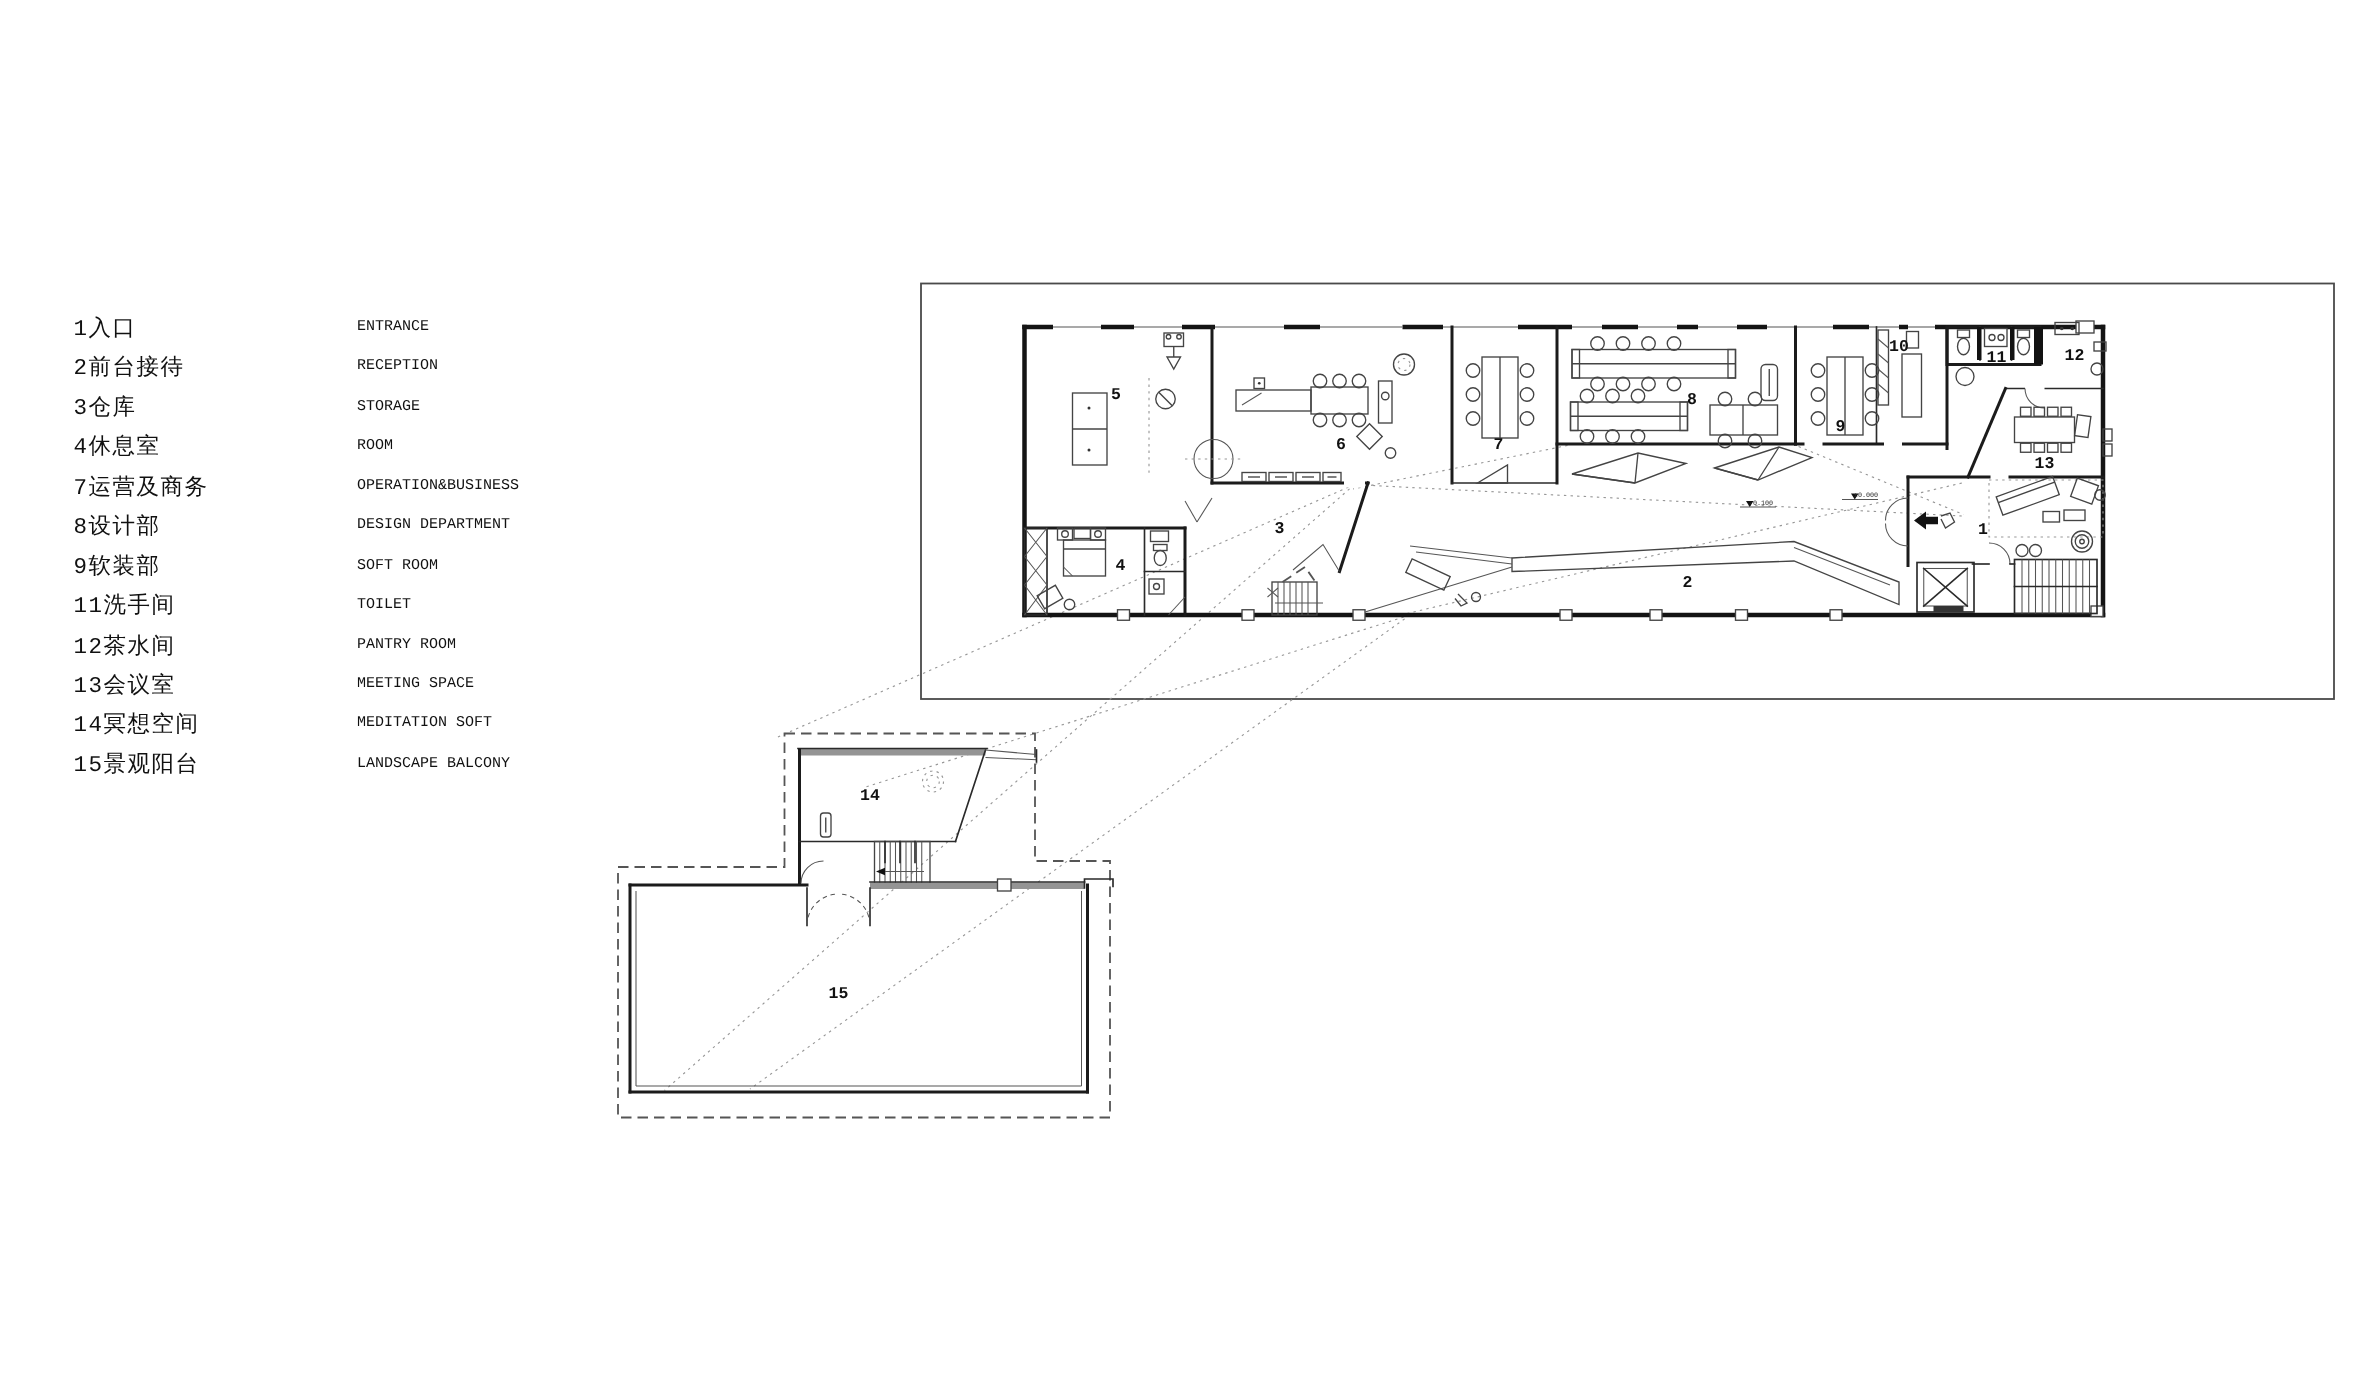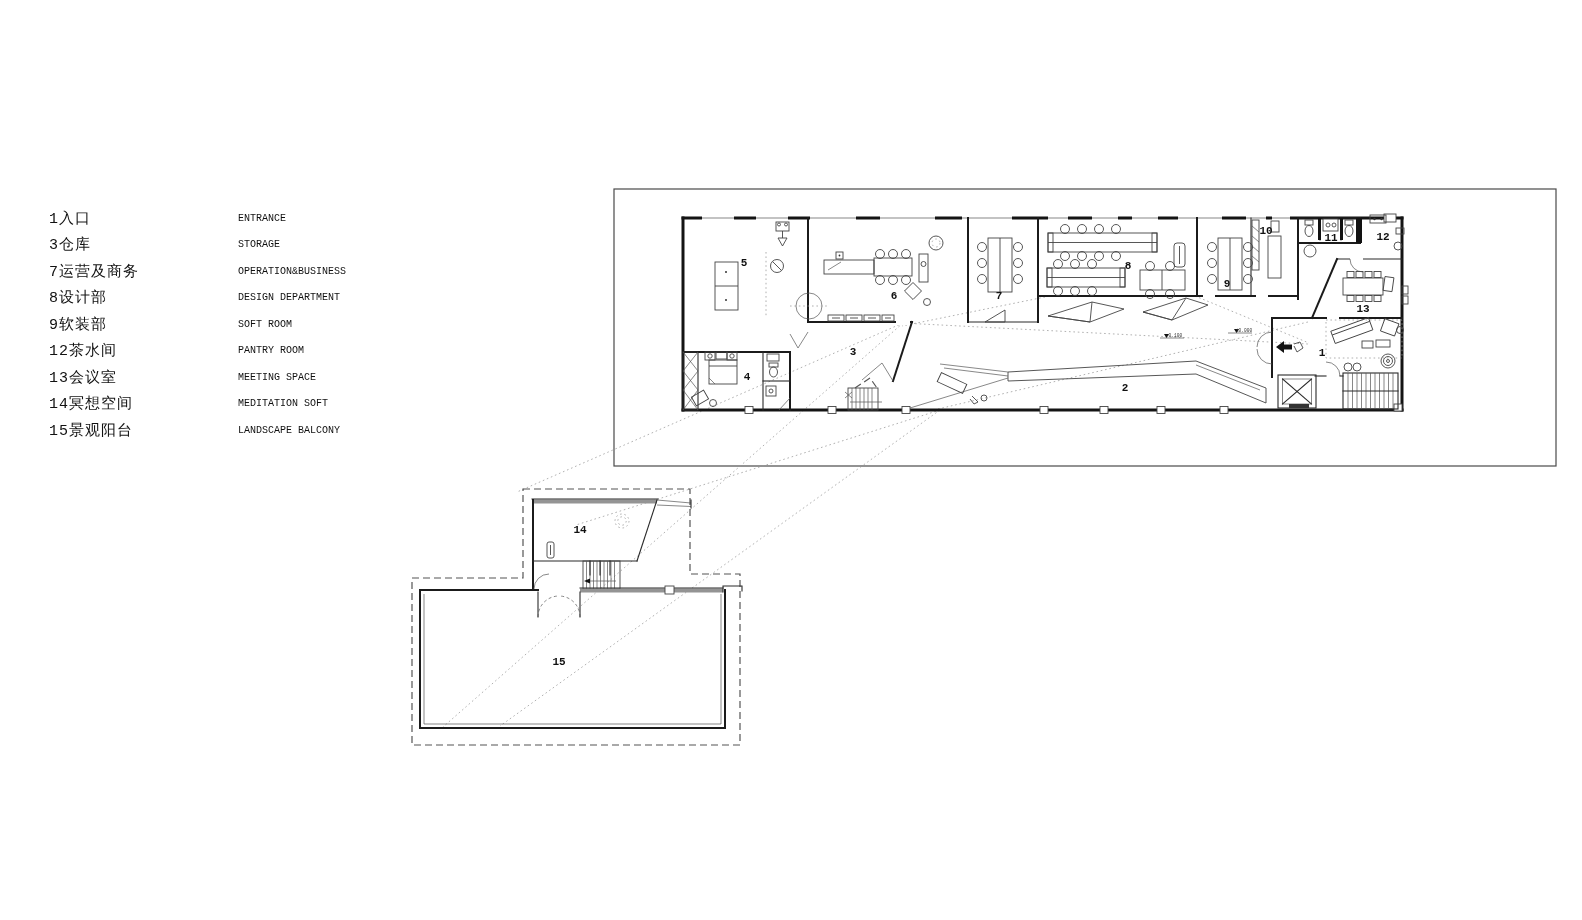--- a/index.html
+++ b/index.html
@@ -25,24 +25,27 @@
   .tiny{font-size:4.5px;fill:#333;text-anchor:middle;}
   .blk{fill:#121212;stroke:none;}
 </style>
 </head>
 <body>
 
 <div id="page">
 
   <div id="legend">
     <div class="lg-row"><span class="lg-zh"><span>1</span><span>入口</span></span><span class="lg-en">ENTRANCE</span></div>
+    <div class="lg-row"><span class="lg-zh"><span>2</span><span>前台接待</span></span><span class="lg-en">RECEPTION</span></div>
     <div class="lg-row"><span class="lg-zh"><span>3</span><span>仓库</span></span><span class="lg-en">STORAGE</span></div>
+    <div class="lg-row"><span class="lg-zh"><span>4</span><span>休息室</span></span><span class="lg-en">ROOM</span></div>
     <div class="lg-row"><span class="lg-zh"><span>7</span><span>运营及商务</span></span><span class="lg-en">OPERATION&amp;BUSINESS</span></div>
     <div class="lg-row"><span class="lg-zh"><span>8</span><span>设计部</span></span><span class="lg-en">DESIGN DEPARTMENT</span></div>
     <div class="lg-row"><span class="lg-zh"><span>9</span><span>软装部</span></span><span class="lg-en">SOFT ROOM</span></div>
+    <div class="lg-row"><span class="lg-zh"><span>11</span><span>洗手间</span></span><span class="lg-en">TOILET</span></div>
     <div class="lg-row"><span class="lg-zh"><span>12</span><span>茶水间</span></span><span class="lg-en">PANTRY ROOM</span></div>
     <div class="lg-row"><span class="lg-zh"><span>13</span><span>会议室</span></span><span class="lg-en">MEETING SPACE</span></div>
     <div class="lg-row"><span class="lg-zh"><span>14</span><span>冥想空间</span></span><span class="lg-en">MEDITATION SOFT</span></div>
     <div class="lg-row"><span class="lg-zh"><span>15</span><span>景观阳台</span></span><span class="lg-en">LANDSCAPE BALCONY</span></div>
   </div>
 
   <svg viewBox="0 0 1582 920" width="1582" height="920" style="position:absolute;left:0;top:0;">
 
     <g>
       <rect x="614" y="189" width="942" height="277" fill="none" stroke="#4a4a4a" stroke-width="1.2"></rect>

